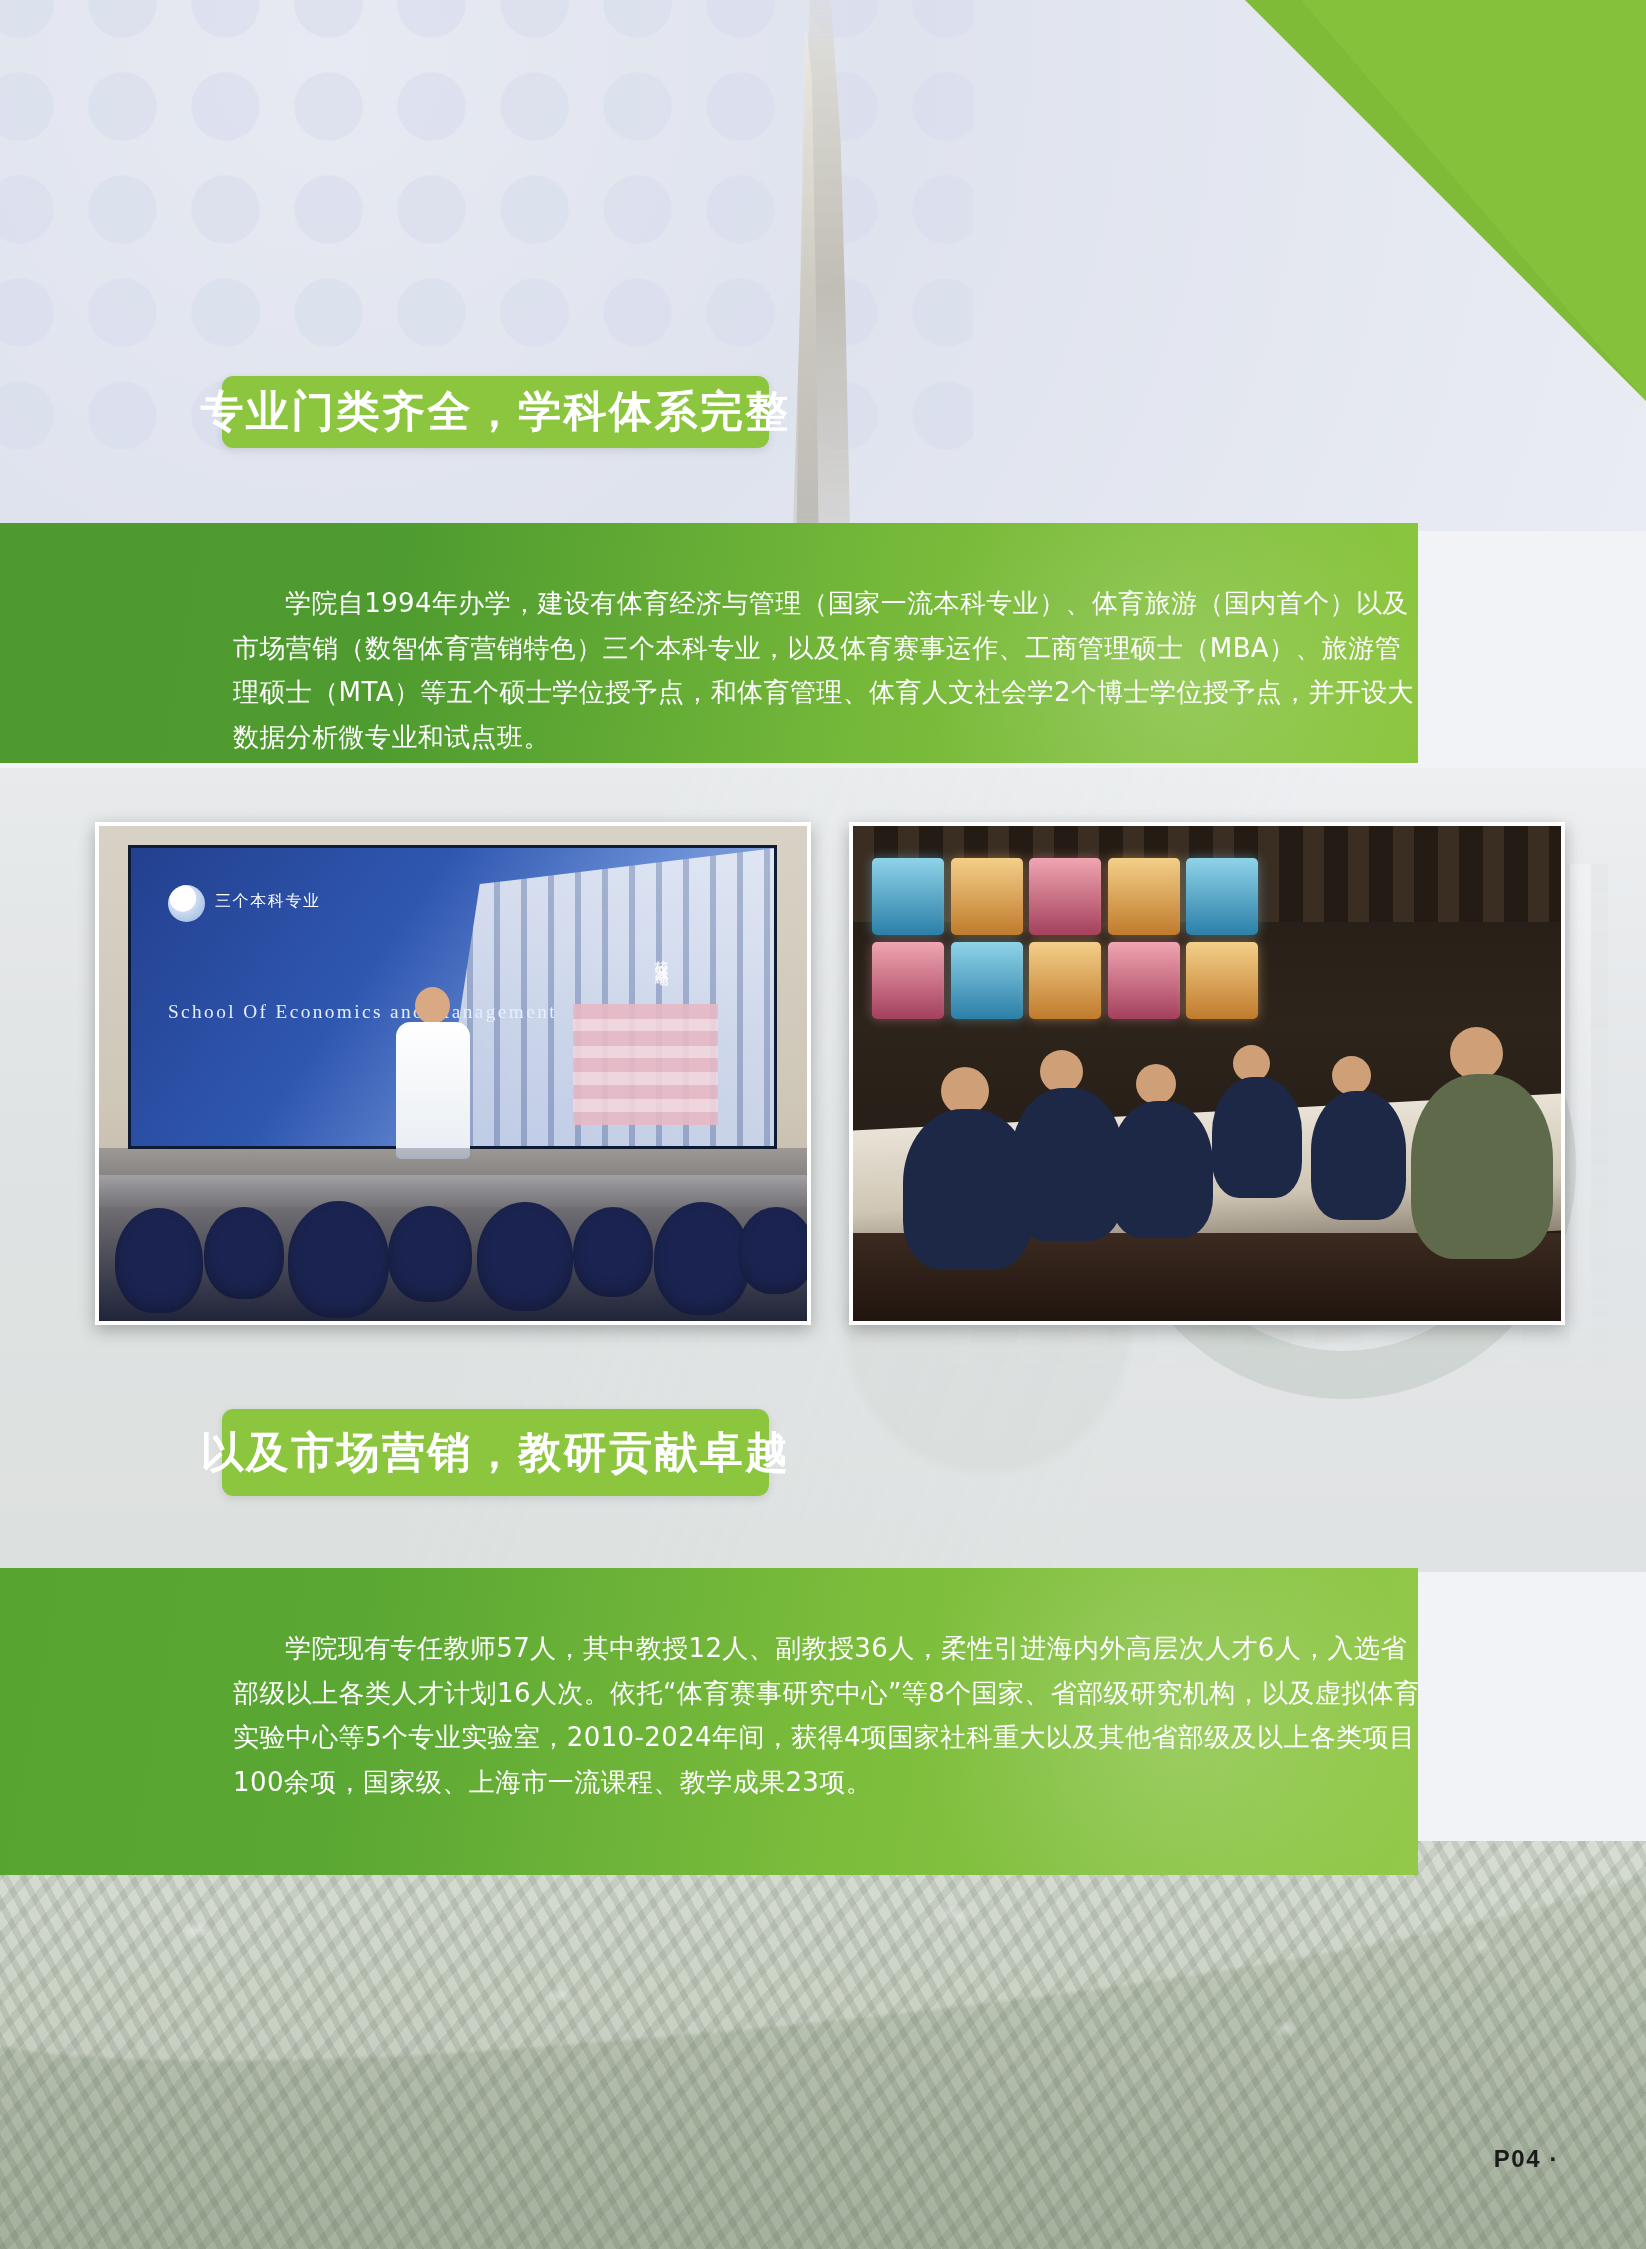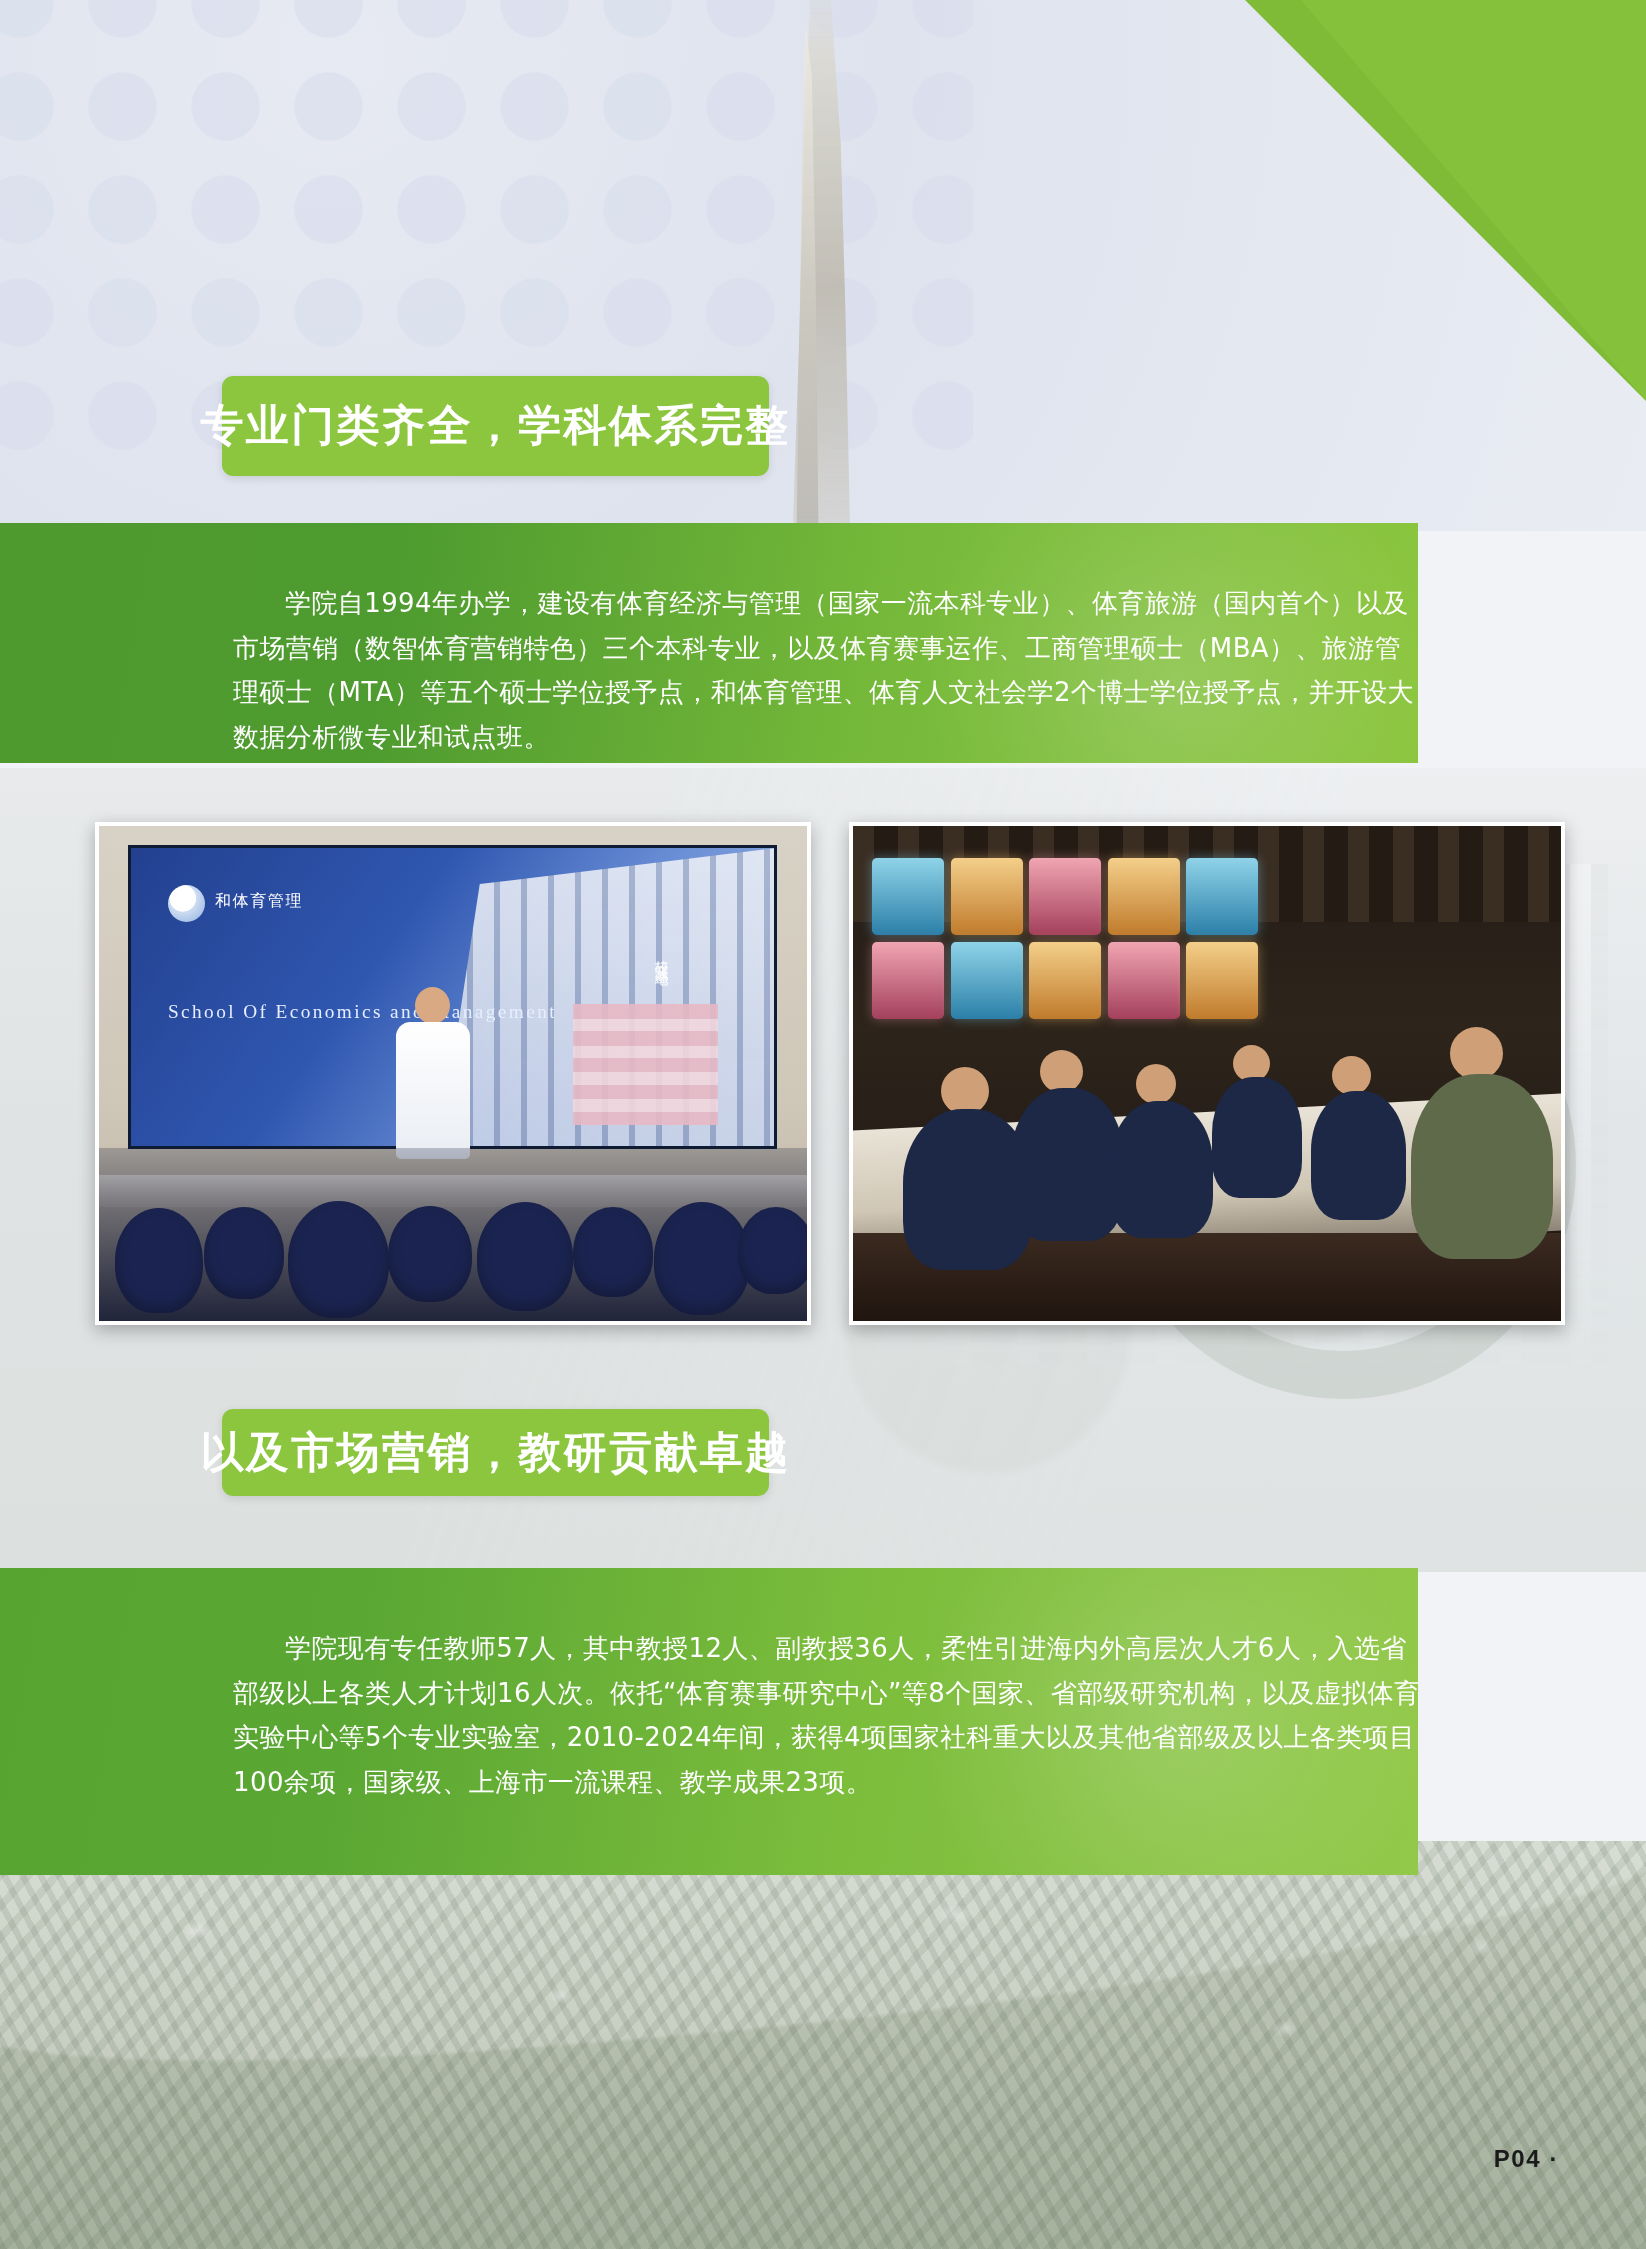--- a/index.html
+++ b/index.html
@@ -182,21 +182,21 @@
     justify-content: center;
     box-shadow: 0 2.4px 8px rgba(0,0,0,.10);
   }
   .pill span {
     font-family: "DejaVu Serif", "Liberation Serif", serif;
     font-weight: 700;
     font-size: 43px;
     letter-spacing: 2.4px;
     white-space: nowrap;
   }
-  #pill1 { left: 222px; top: 376px; width: 547px; height: 100px; }
+  #pill1 { left: 222px; top: 376px; width: 547px; height: 72px; }
   #pill2 { left: 222px; top: 1409px; width: 547px; height: 87px; }
 
   
   .band {
     position: absolute;
     left: 0;
     width: 1418px;
     color: #ffffff;
     overflow: hidden;
   }
@@ -410,21 +410,21 @@
       <p>学院自1994年办学，建设有体育经济与管理（国家一流本科专业）、体育旅游（国内首个）以及市场营销（数智体育营销特色）三个本科专业，以及体育赛事运作、工商管理硕士（MBA）、旅游管理硕士（MTA）等五个硕士学位授予点，和体育管理、体育人文社会学2个博士学位授予点，并开设大数据分析微专业和试点班。</p>
     </div>
   </div>
 
   <div class="photo" id="photo-lecture">
     <div class="lec-wall"></div>
     <div class="lec-screen">
       <div class="bldg"></div>
       <div class="bldg-pink"></div>
       <div class="lec-logo"></div>
-      <div class="lec-logo-text">和体育管理</div>
+      <div class="lec-logo-text">三个本科专业</div>
       <div class="lec-sub">School Of Economics and Management</div>
       <div class="lec-vert">校研实践基地</div>
     </div>
     <div class="lec-speaker">
       <span class="head"></span>
       <span class="body"></span>
     </div>
     <div class="lec-desk"></div>
     <div class="lec-crowd">
       <i style="left:16px;  bottom:8px; width:88px; height:105px;"></i>

